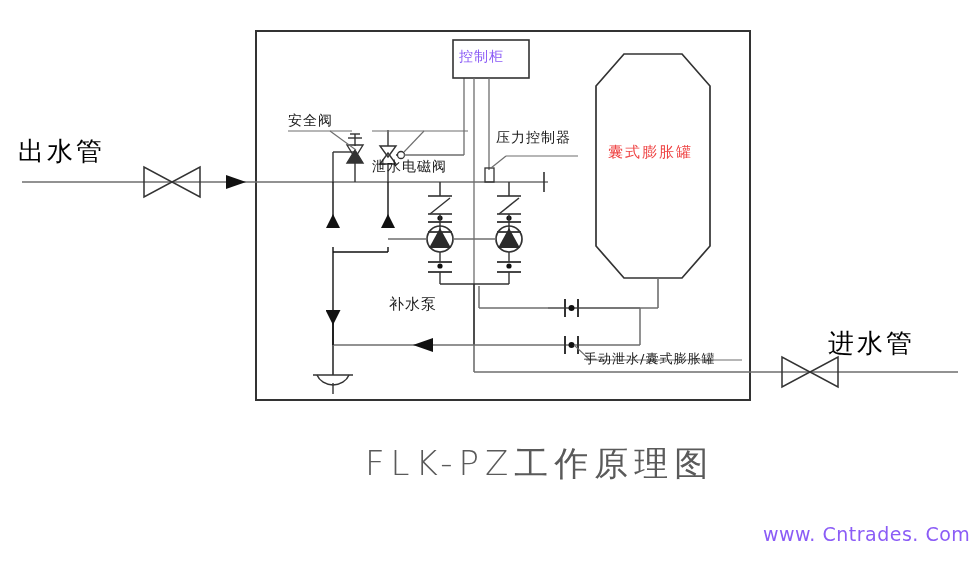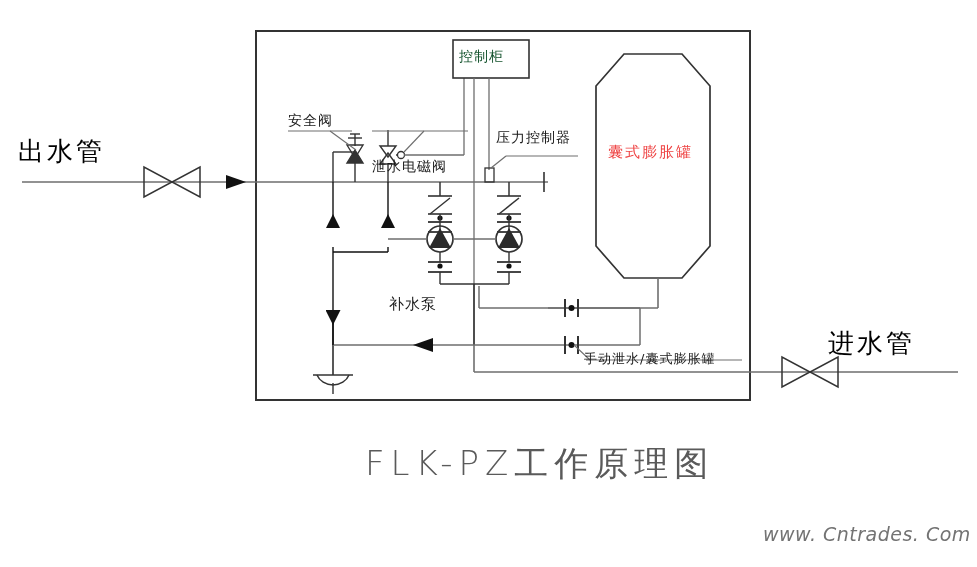--- a/index.html
+++ b/index.html
@@ -48,37 +48,36 @@
     font-size: 34px;
     letter-spacing: 6px;
     color: #5a5a5a;
     font-weight: 300;
     white-space: nowrap;
   }
   .watermark {
     position: absolute;
     font-size: 19px;
     letter-spacing: 0.5px;
-    color: #737373;
+    color: #8b5cf6;
     white-space: nowrap;
     font-family: "DejaVu Sans", sans-serif;
-    font-style: italic;
   }
   .tanklabel {
     position: absolute;
     font-size: 15px;
     letter-spacing: 2px;
     color: #ef4444;
     white-space: nowrap;
   }
   .boxlabel {
     position: absolute;
     font-size: 14px;
     letter-spacing: 1px;
-    color: #14532d;
+    color: #8b5cf6;
     white-space: nowrap;
   }
 </style>
 </head>
 <body>
 
 <div id="stage">
 
   <svg id="diagram" viewBox="0 0 977 567">
     <defs>

